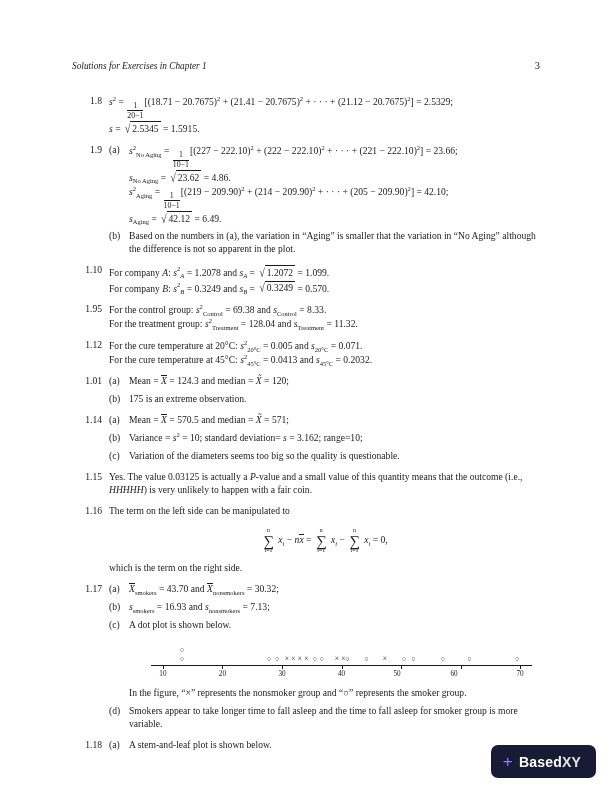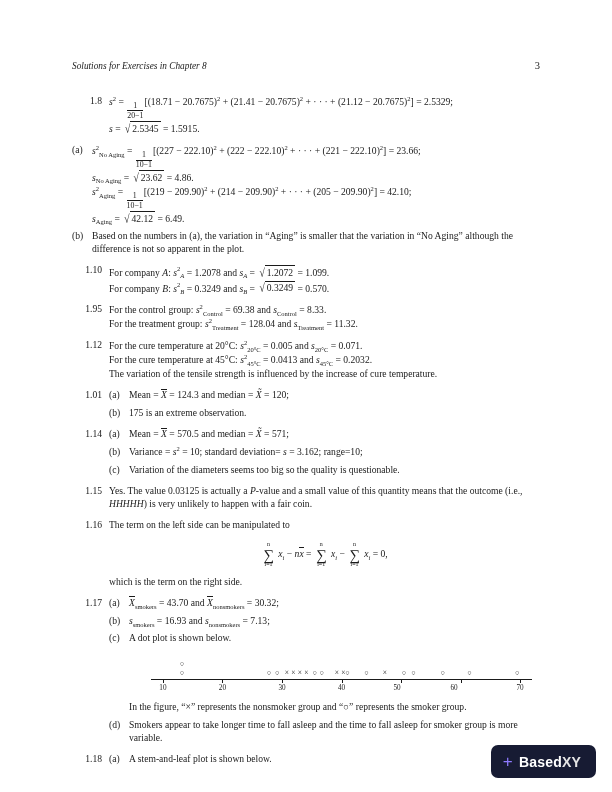--- a/index.html
+++ b/index.html
@@ -175,21 +175,21 @@
     line-height: 1;
   }
   .watermark .xy { color: #e5e5e5; }
 </style>
 </head>
 <body>
 
 <div class="page">
 
   <div class="header">
-    <span>Solutions for Exercises in Chapter 8</span>
+    <span>Solutions for Exercises in Chapter 1</span>
     <span class="pageno">3</span>
   </div>
 
   <div class="content">
 
     <div class="item">
       <div class="num">1.8</div>
       <div class="body">
         <span class="mathline">
           <span class="it">s</span><sup>2</sup> =
@@ -198,20 +198,21 @@
               <span class="den">20−1</span>
             </span>[(18.71 − 20.7675)<sup>2</sup> + (21.41 − 20.7675)<sup>2</sup> + · · · + (21.12 − 20.7675)<sup>2</sup>] = 2.5329;
         </span>
         <span class="mathline">
           <span class="it">s</span> = <span class="sqrt"><span class="radsym">√</span><span class="radicand">2.5345</span></span> = 1.5915.
         </span>
       </div>
     </div>
 
     <div class="item">
+      <div class="num">1.9</div>
       <div class="body">
         <div class="sub">
           <div class="lbl">(a)</div>
           <div class="txt">
             <span class="mathline">
               <span class="it">s</span><sup>2</sup><sub>No Aging</sub> =
               <span class="frac">
                   <span>1</span>
                   <span class="den">10−1</span>
                 </span>[(227 − 222.10)<sup>2</sup> + (222 − 222.10)<sup>2</sup> + · · · + (221 − 222.10)<sup>2</sup>] = 23.66;
@@ -264,21 +265,20 @@
 
     <div class="item">
       <div class="num">1.12</div>
       <div class="body">
         <span class="mathline">
           For the cure temperature at 20°C: <span class="it">s</span><sup>2</sup><sub>20°C</sub> = 0.005 and <span class="it">s</span><sub>20°C</sub> = 0.071.
         </span>
         <span class="mathline">
           For the cure temperature at 45°C: <span class="it">s</span><sup>2</sup><sub>45°C</sub> = 0.0413 and <span class="it">s</span><sub>45°C</sub> = 0.2032.
         </span>
-        <span class="mathline">The variation of the tensile strength is influenced by the increase of cure temperature.</span>
       </div>
     </div>
 
     <div class="item">
       <div class="num">1.01</div>
       <div class="body">
         <div class="sub">
           <div class="lbl">(a)</div>
           <div class="txt">
             Mean = <span class="ovb"><span class="it">X</span></span> = 124.3 and median = <span class="it">X̃</span> = 120;

